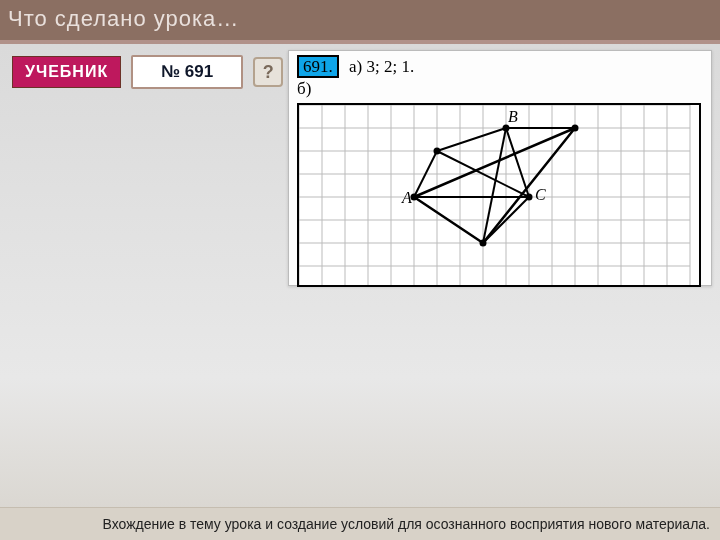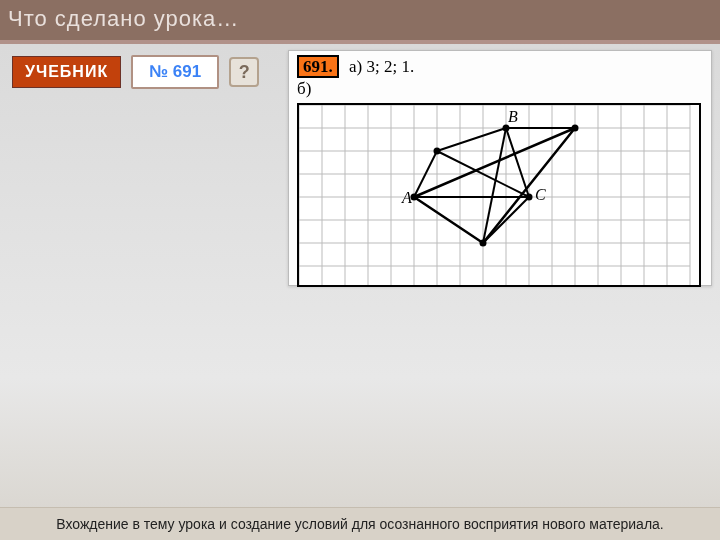--- a/index.html
+++ b/index.html
@@ -20,35 +20,35 @@
     border-bottom: 4px solid #b1928a;
   }
   .toolbar {
     position: absolute;
     top: 55px; left: 12px;
     display: flex;
     align-items: center;
     gap: 10px;
   }
   .textbook-label {
-    background: #c2410c;
+    background: #be185d;
     color: #fff;
     font-weight: bold;
     font-size: 16px;
     padding: 6px 12px;
     border: 1px solid #6b3228;
     letter-spacing: 1px;
   }
   .number-chip {
     background: #fff;
     border: 2px solid #b09183;
-    color: #3b82f6;
+    color: #0f172a;
     font-weight: bold;
     font-size: 17px;
-    padding: 5px 16px;
+    padding: 5px 28px;
     border-radius: 2px;
   }
   .help-btn {
     background: #e7e2da;
     border: 2px solid #b4a28e;
     color: #7a6a5b;
     font-weight: bold;
     font-size: 18px;
     width: 30px; height: 30px;
     border-radius: 4px;
@@ -63,42 +63,42 @@
     background: #fdfdfd;
     border: 1px solid #bbb;
     box-shadow: 0 1px 3px rgba(0,0,0,0.15);
     padding: 6px 8px;
     font-family: "Times New Roman", serif;
   }
   .prob-header { font-size: 17px; }
   .prob-num-box {
     border: 2px solid #000;
     padding: 0 4px;
-    font-weight: bold;
-    background: #f97316;
+    font-weight: normal;
+    background: #0ea5e9;
   }
   .part-a { margin-left: 6px; }
   .part-b { font-size: 17px; margin-top: 2px; }
   .grid-wrap {
     position: relative;
     margin-top: 4px;
     width: 404px; height: 184px;
     border: 2px solid #000;
     background: #fff;
     overflow: hidden;
   }
   .grid-wrap svg { position: absolute; top:0; left:0; }
   .footer {
     position: absolute;
     bottom: 0; left: 0; right: 0;
     background: #d8d2c8;
     border-top: 1px solid #c5bdb0;
     color: #222;
     font-size: 14px;
-    text-align: center;
+    text-align: right;
     padding: 8px 10px;
   }
 </style>
 </head>
 <body>
 
 <div class="title-bar">
   <span>Что  сделано  урока…</span>
 </div>
 

